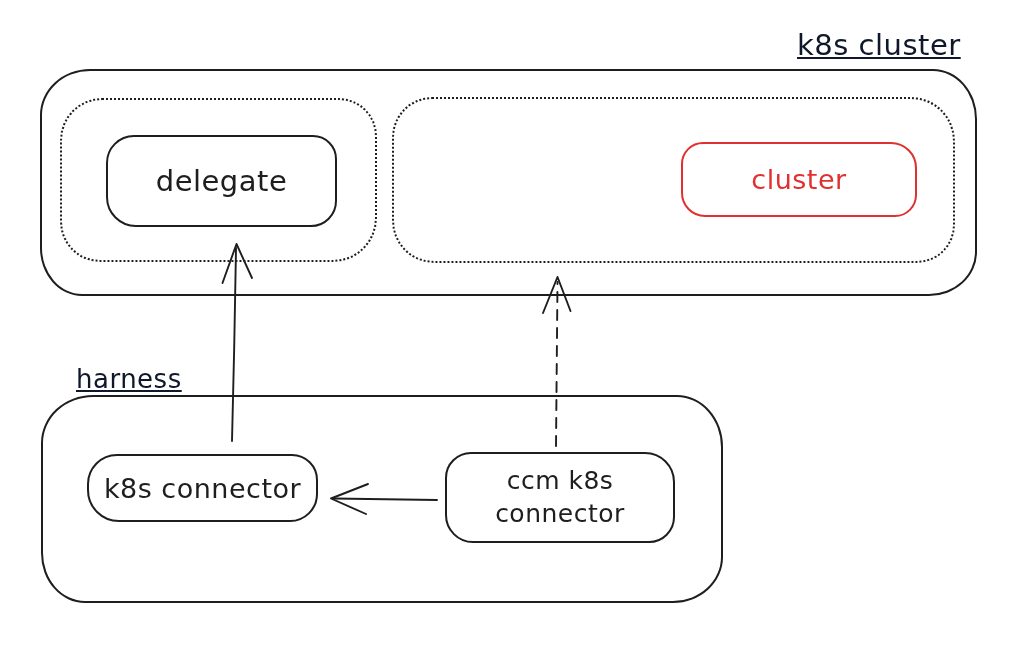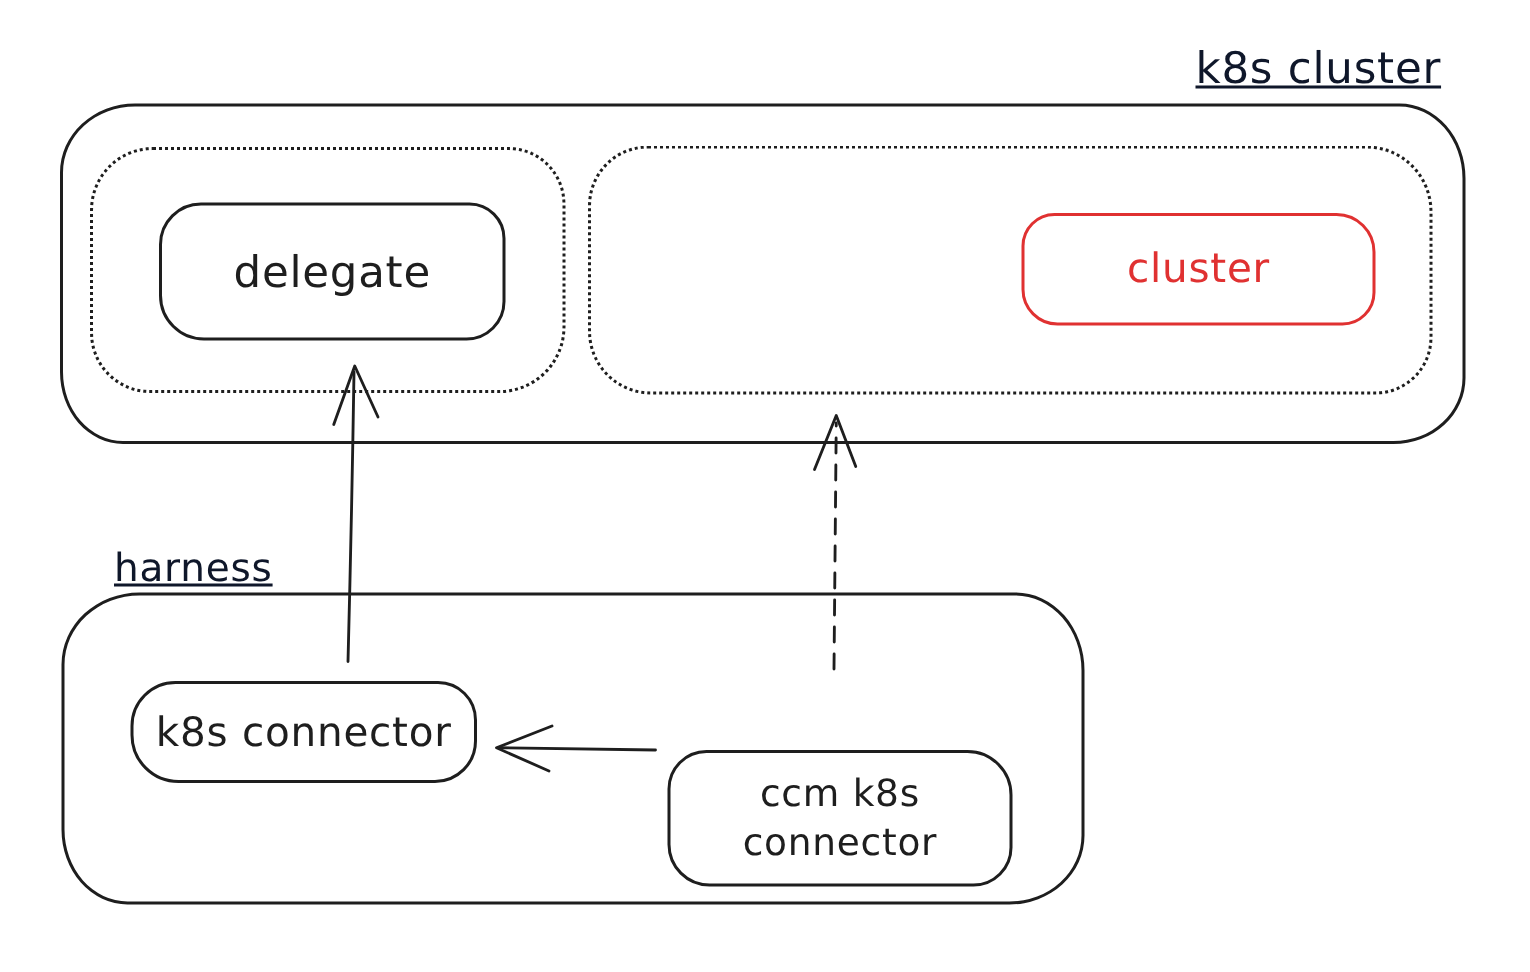--- a/index.html
+++ b/index.html
@@ -63,21 +63,21 @@
   .harness-box {
     left: 41px; top: 395px; width: 682px; height: 208px;
     border-radius: 52px 46px 50px 44px / 48px 52px 46px 50px;
   }
   .k8s-connector-node {
     left: 87px; top: 454px; width: 231px; height: 68px;
     border-radius: 30px 26px 28px 32px; font-size: 27px; text-align: right;
   }
   .ccm-connector-node {
     left: 445px; top: 452px; width: 230px; height: 91px;
-    border-radius: 26px 30px 26px 28px; font-size: 25px; margin-top: 48px;
+    border-radius: 26px 30px 26px 28px; font-size: 25px;
   }
   .ccm-connector-node .node-label { max-width: 150px; line-height: 1.3; }
   .node-label { display: inline-block; }
 
   .arrows {
     position: absolute;
     left: 0; top: 0;
     width: 1020px; height: 648px;
     pointer-events: none;
   }

